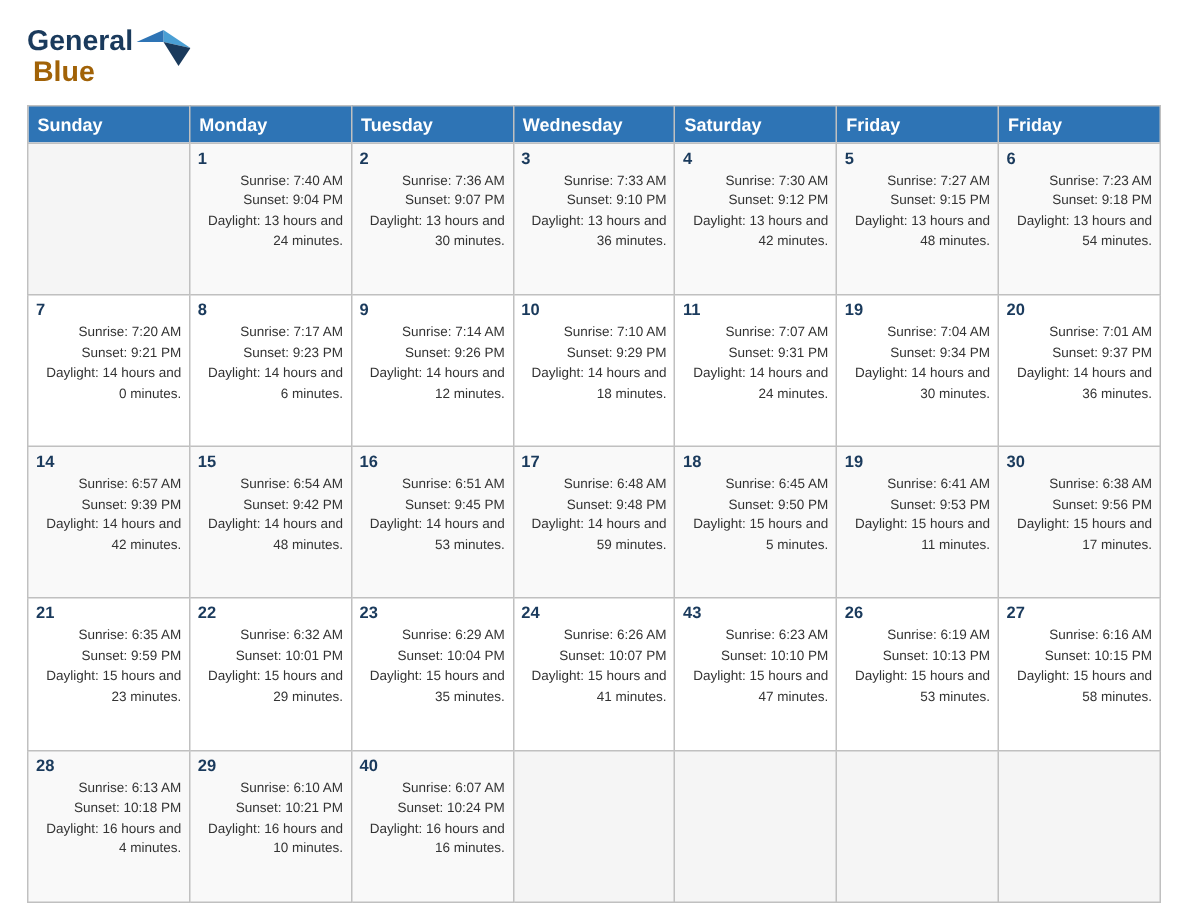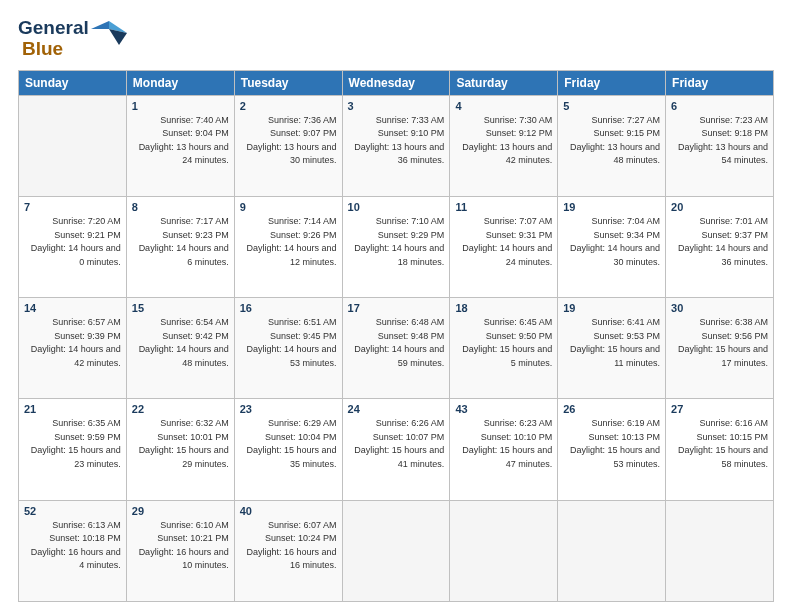--- a/index.html
+++ b/index.html
@@ -239,21 +239,21 @@
             <span class="day-number">26</span>
             <div class="day-info">Sunrise: 6:19 AM<br>Sunset: 10:13 PM<br>Daylight: 15 hours and 53 minutes.</div>
           </td>
           <td>
             <span class="day-number">27</span>
             <div class="day-info">Sunrise: 6:16 AM<br>Sunset: 10:15 PM<br>Daylight: 15 hours and 58 minutes.</div>
           </td>
         </tr>
         <tr class="row-bg-light">
           <td>
-            <span class="day-number">52</span>
+            <span class="day-number">28</span>
             <div class="day-info">Sunrise: 6:13 AM<br>Sunset: 10:18 PM<br>Daylight: 16 hours and 4 minutes.</div>
           </td>
           <td>
             <span class="day-number">29</span>
             <div class="day-info">Sunrise: 6:10 AM<br>Sunset: 10:21 PM<br>Daylight: 16 hours and 10 minutes.</div>
           </td>
           <td>
             <span class="day-number">40</span>
             <div class="day-info">Sunrise: 6:07 AM<br>Sunset: 10:24 PM<br>Daylight: 16 hours and 16 minutes.</div>
           </td>

